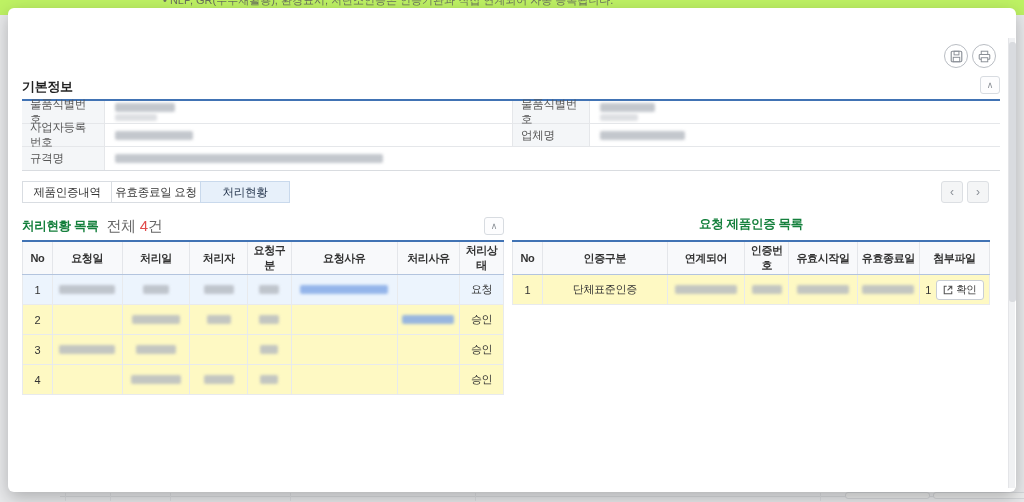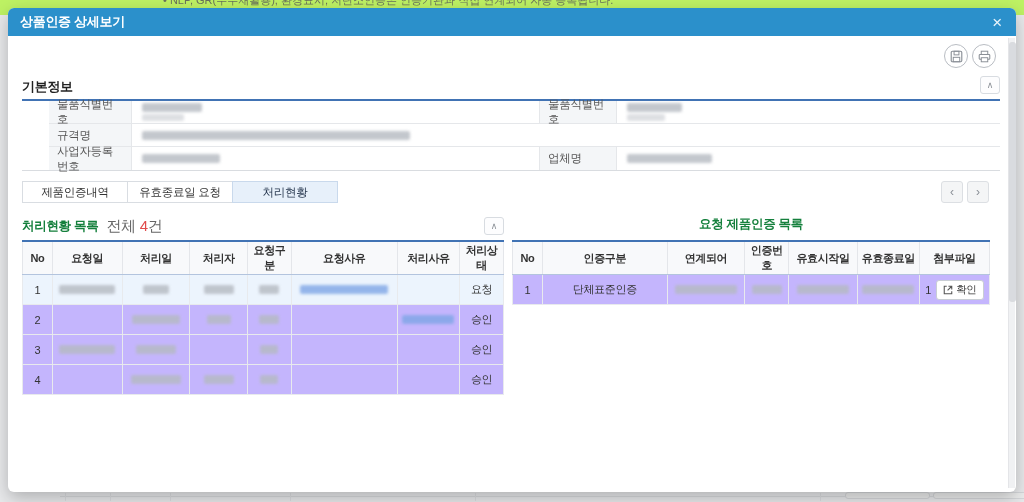--- a/index.html
+++ b/index.html
@@ -39,42 +39,42 @@
   
   .sect-head { position:absolute; left:14px; top:70px; font-size:13px; font-weight:bold; color:#222; letter-spacing:-.3px;}
   .collapse-btn {
     position:absolute; width:20px; height:18px; border:1px solid #d8dce1; border-radius:3px;
     background:#fdfdfe; color:#8a8f96; font-size:9px; display:flex; align-items:center; justify-content:center; cursor:pointer;
   }
   .collapse-basic { top:68px; right:16px; }
 
   
   .form-table { position:absolute; left:14px; top:91px; width:978px; border-top:2px solid #4173b4; border-bottom:1px solid #d9dce0; }
-  .form-row { display:flex; height:23px; border-bottom:1px solid #e5e7ea;margin-left:27px; }
+  .form-row { display:flex; height:23px; border-bottom:1px solid #e5e7ea; }
   .form-row:last-child { border-bottom:none; }
   .f-label {
     background:#f4f6f8; color:#555; font-size:11.5px; display:flex; align-items:center;
     padding:0 8px; border-right:1px solid #e5e7ea; letter-spacing:-.3px;
   }
   .f-label.c1 { width:83px; }
   .f-label.c2 { width:78px; border-left:1px solid #e5e7ea; }
   .f-value { flex:1; display:flex; align-items:center; padding:0 10px; gap:4px; }
   .f-value.v1 { width:407px; flex:none; }
   .f-value.v2 { flex:1; }
 
   
   .blur { display:inline-block; height:9px; border-radius:2px; background:#b5bac1; filter:blur(1.6px); opacity:.8; }
   .blur.blue { background:#7fa6e6; }
   .blur.light { opacity:.45; height:7px; }
   .blur-stack { display:flex; flex-direction:column; gap:2px; justify-content:center; }
 
   
   .tabs { position:absolute; left:14px; top:173px; display:flex; }
   .tab {
-    width:106px; height:22px; border:1px solid #d9dde2; background:#fff; color:#333;
+    width:90px; height:22px; border:1px solid #d9dde2; background:#fff; color:#333;
     display:flex; align-items:center; justify-content:center; font-size:11.5px; cursor:pointer;
     margin-left:-1px; letter-spacing:-.3px;
   }
   .tab:first-child { margin-left:0; }
   .tab.active { background:#e7f0fa; border-color:#c9d9ec; font-weight:normal; color:#26364e; }
   .pager { position:absolute; top:173px; right:27px; display:flex; gap:4px; }
   .pager-btn {
     width:22px; height:22px; border:1px solid #dcdfe3; border-radius:3px; background:#f4f5f6;
     color:#8a8f96; font-size:12px; display:flex; align-items:center; justify-content:center; cursor:pointer;
   }
@@ -82,21 +82,21 @@
   
   .list-title-row { position:absolute; top:208px; height:20px; display:flex; align-items:center; gap:8px; }
   .lt-left { left:14px; width:482px; }
   .lt-right { left:504px; width:478px;flex-direction:column; }
   .list-title { font-size:12.5px; font-weight:bold; color:#15803d; letter-spacing:-.3px; }
   .total { font-size:15px; color:#666; letter-spacing:-.3px; }
   .total .cnt { color:#e04b4b; }
   .list-title-row .collapse-btn { position:static; margin-left:auto; }
 
   
-  table.grid { position:absolute; border-collapse:collapse; table-layout:fixed; background:#c4b5fd; }
+  table.grid { position:absolute; border-collapse:collapse; table-layout:fixed; background:#fef9c3; }
   .grid-left  { left:14px;  top:232px; width:482px; }
   .grid-right { left:504px; top:232px; width:478px; }
   table.grid thead tr { height:18px; }
   table.grid thead th {
     background:#f8f9fb; font-size:11px; font-weight:bold; color:#333; letter-spacing:-.4px;
     border:1px solid #e4e6ea; border-top:2px solid #4173b4; border-bottom:1px solid #b3c4de; padding:1px 2px;
   }
   table.grid tbody tr { height:30px; }
   table.grid tbody td {
     border:1px solid #e8eaed; font-size:11px; color:#333; text-align:center; padding:2px 4px; letter-spacing:-.3px;
@@ -128,25 +128,20 @@
   <div class="vline" style="left:170px"></div>
   <div class="vline" style="left:290px"></div>
   <div class="vline" style="left:475px"></div>
   <div class="vline" style="left:820px"></div>
   <div class="ghost" style="left:845px; width:85px"></div>
   <div class="ghost" style="left:933px; width:112px"></div>
 </div>
 
 <div class="modal">
 
-  <div class="modal-header">
-    <span>상품인증 상세보기</span>
-    <span class="spacer"></span>
-    <span class="close-btn">×</span>
-  </div>
 
   <div class="toolbar">
     <div class="icon-btn">
       <svg width="13" height="13" viewBox="0 0 16 16">
         <rect x="1.5" y="1.5" width="13" height="13" rx="1.5" fill="none" stroke="#8a8f96" stroke-width="1.4"></rect>
         <rect x="5" y="1.5" width="6" height="4.5" fill="none" stroke="#8a8f96" stroke-width="1.2"></rect>
         <rect x="4" y="9" width="8" height="5.5" fill="none" stroke="#8a8f96" stroke-width="1.2"></rect>
       </svg>
     </div>
     <div class="icon-btn">
@@ -172,33 +167,33 @@
       </div>
       <div class="f-label c2">물품식별번호</div>
       <div class="f-value v2">
         <span class="blur-stack">
             <span class="blur" style="width:55px"></span>
             <span class="blur light" style="width:38px"></span>
           </span>
       </div>
     </div>
     <div class="form-row">
-      <div class="f-label c1">규격명</div>
-      <div class="f-value">
-          <span class="blur" style="width:268px"></span>
-        </div>
-    </div>
-    <div class="form-row">
       <div class="f-label c1">사업자등록번호</div>
       <div class="f-value v1">
           <span class="blur" style="width:78px"></span>
         </div>
       <div class="f-label c2">업체명</div>
       <div class="f-value v2">
           <span class="blur" style="width:85px"></span>
+        </div>
+    </div>
+    <div class="form-row">
+      <div class="f-label c1">규격명</div>
+      <div class="f-value">
+          <span class="blur" style="width:268px"></span>
         </div>
     </div>
   </div>
 
   <div class="tabs">
     <div class="tab">제품인증내역</div>
     <div class="tab">유효종료일 요청</div>
     <div class="tab active">처리현황</div>
   </div>
   <div class="pager">

